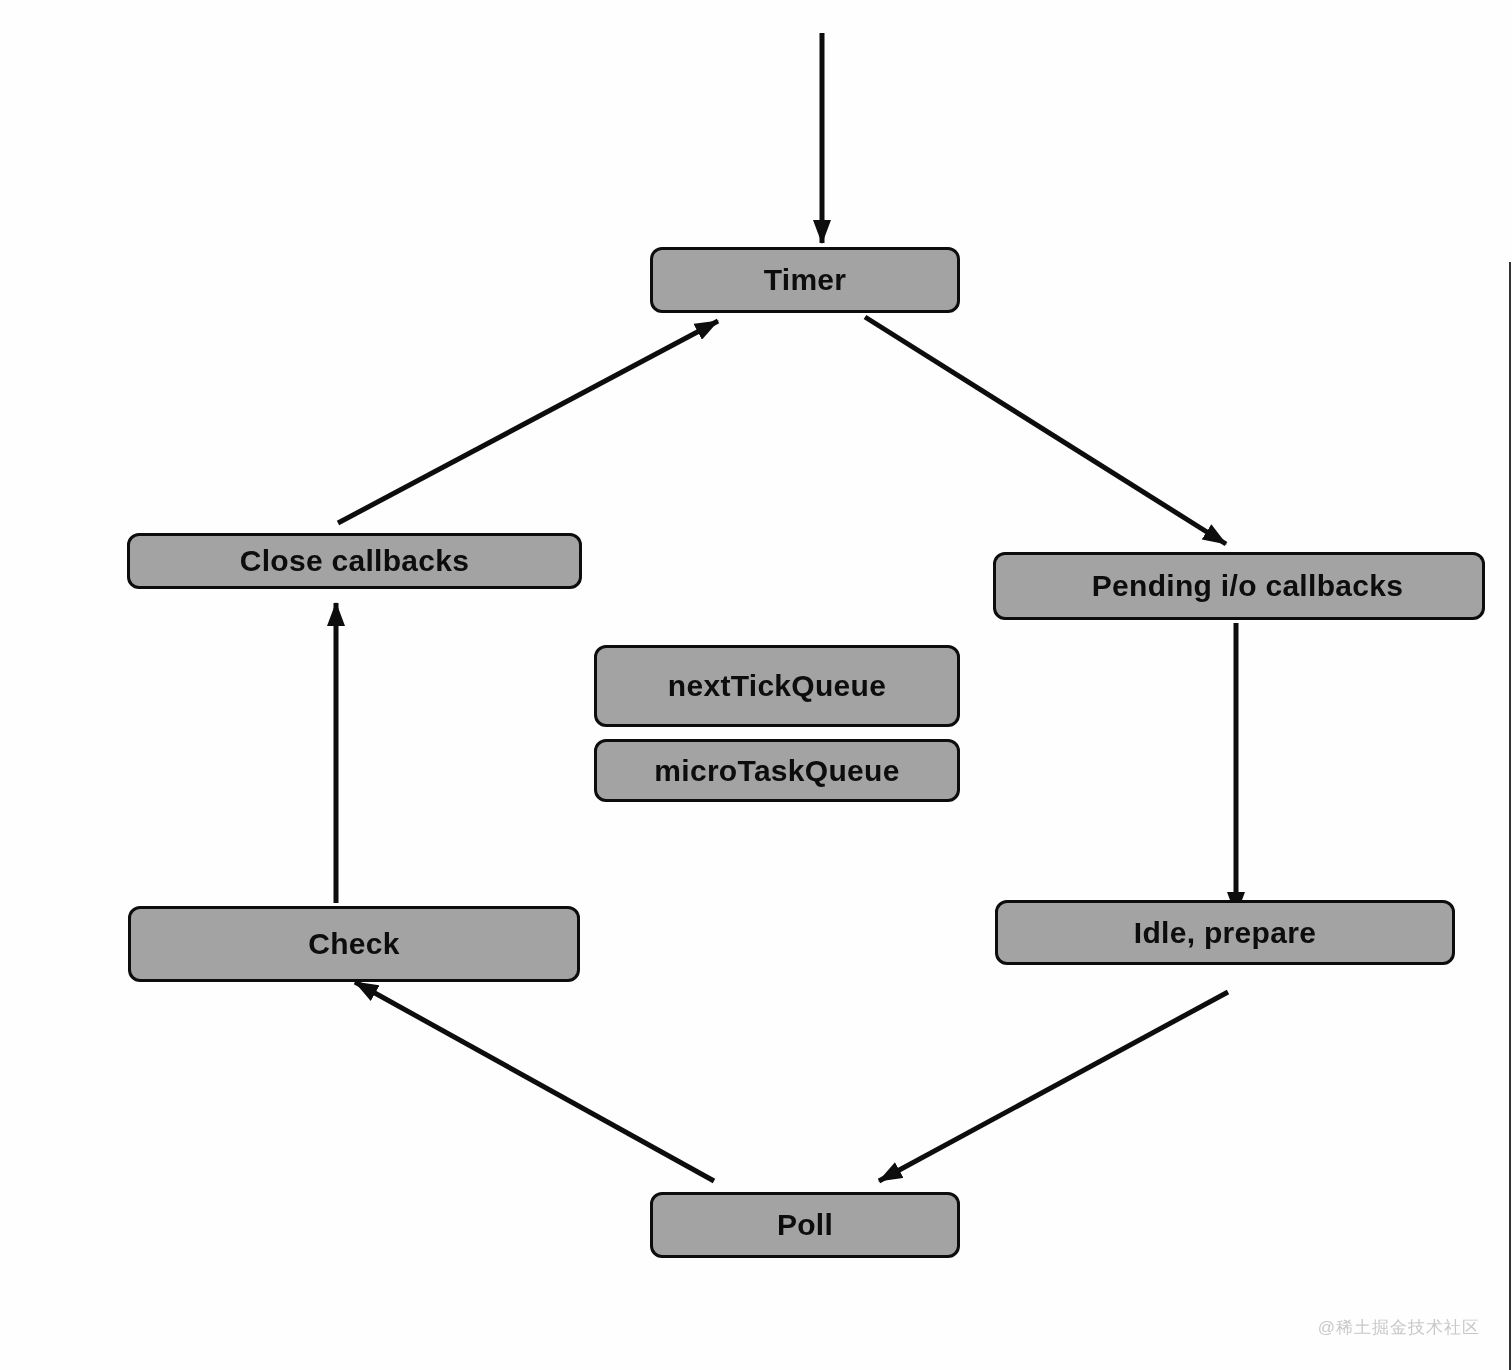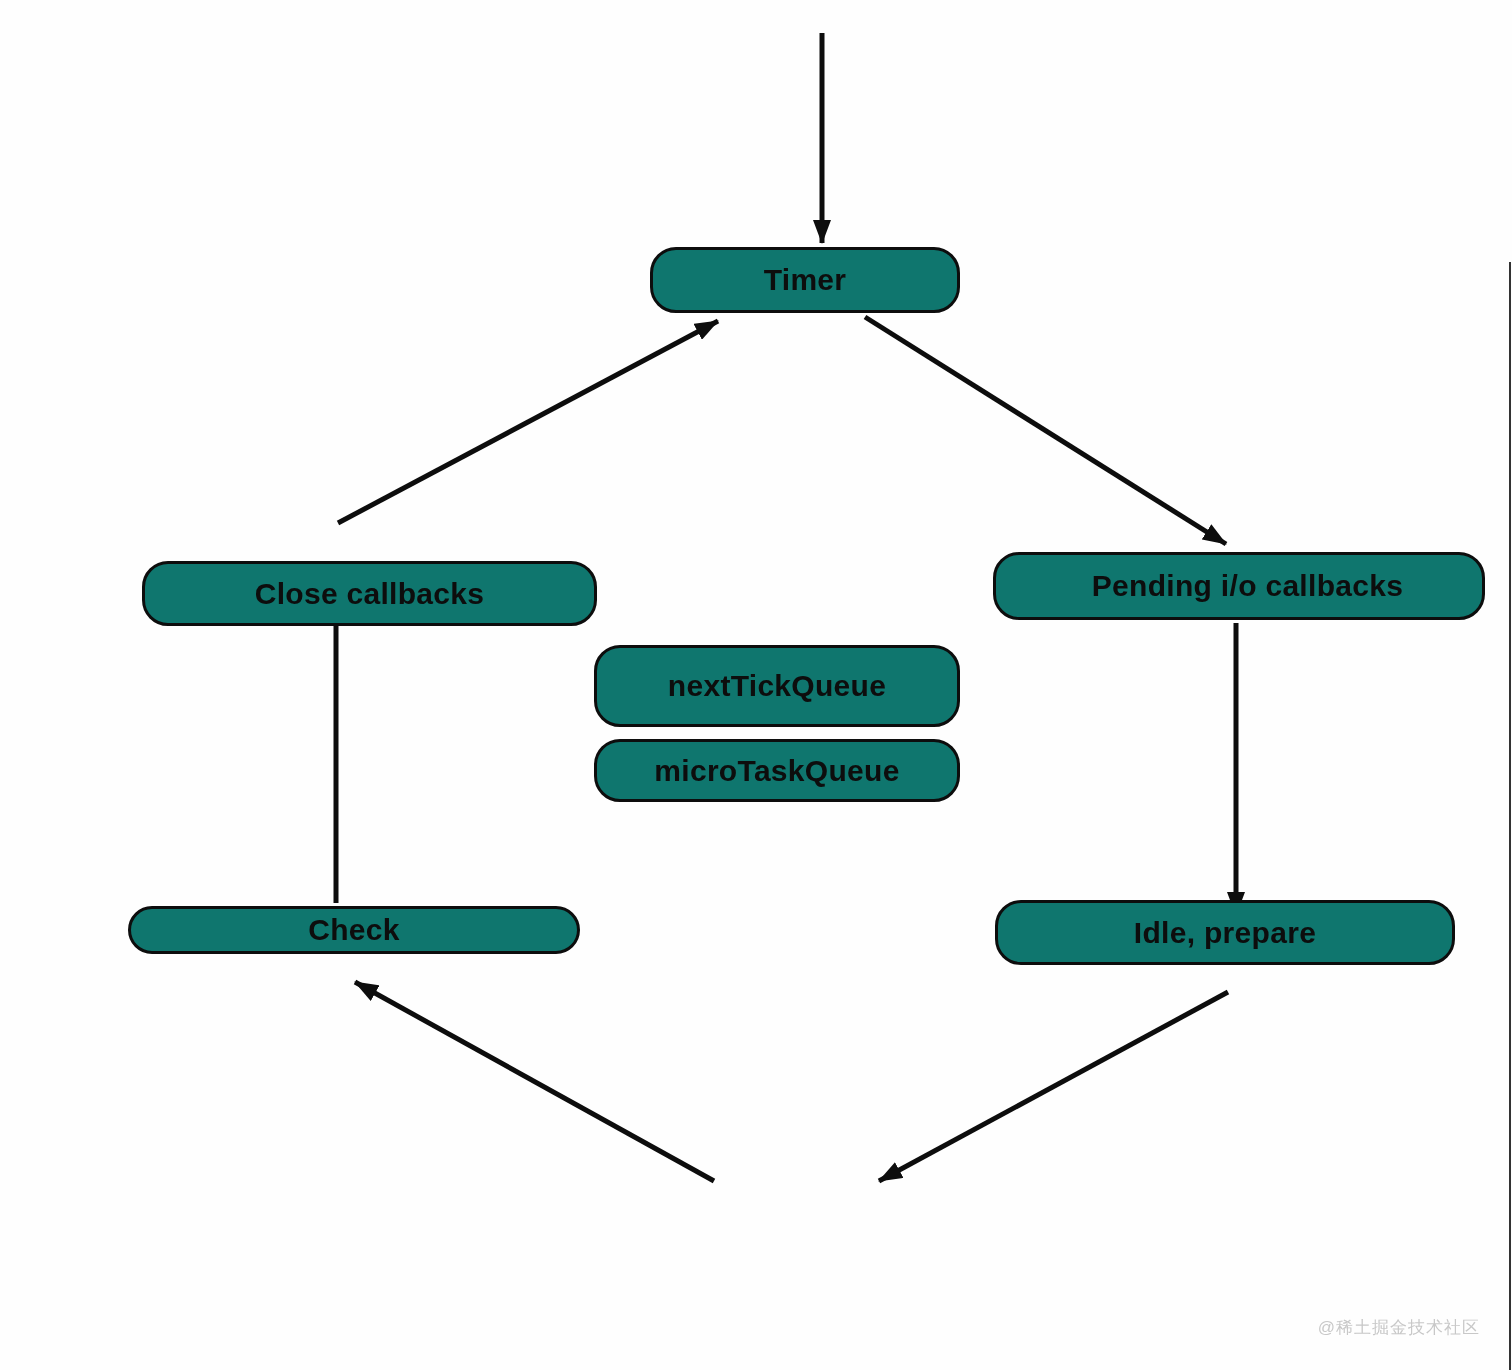--- a/index.html
+++ b/index.html
@@ -5,36 +5,36 @@
   html,body{margin:0;padding:0;}
   body{
     width:1512px;height:1370px;position:relative;overflow:hidden;
     background:#fefefe;
     font-family:"Liberation Sans", sans-serif;
   }
   .stage{position:absolute;inset:0;width:1512px;height:1370px;}
   .node{
     position:absolute;
     box-sizing:border-box;
-    background:#0f766e;
+    background:#a3a3a3;
     border:3px solid #0d0d0d;
-    border-radius:26px;
+    border-radius:12px;
     display:flex;align-items:center;justify-content:center;
     font-weight:bold;
     font-size:30px;
     color:#0d0d0d;
     letter-spacing:0.3px;
     white-space:nowrap;
   }
   #node-timer          {left:650px; top:247px;  width:310px; height:66px;}
-  #node-close-callbacks{left:142px; top:533px;  width:455px; height:65px;margin-top:28px;}
+  #node-close-callbacks{left:127px; top:533px;  width:455px; height:56px;}
   #node-pending-io     {left:993px; top:552px;  width:492px; height:68px;padding-left:17px;}
   #node-next-tick-queue{left:594px; top:645px;  width:366px; height:82px;}
   #node-micro-task-queue{left:594px;top:739px;  width:366px; height:63px;text-align:center;}
-  #node-check          {left:128px; top:906px;  width:452px; height:48px;}
+  #node-check          {left:128px; top:906px;  width:452px; height:76px;}
   #node-idle-prepare   {left:995px; top:900px;  width:460px; height:65px;}
   #node-poll           {left:650px; top:1192px; width:310px; height:66px;}
   svg.arrows{position:absolute;left:0;top:0;pointer-events:none;}
   .watermark{
     position:absolute;
     right:32px; top:1316px;
     font-size:17px;
     font-weight:normal;
     color:#c8c8c8;
     letter-spacing:1px;
@@ -71,17 +71,18 @@
   <div class="node" id="node-pending-io">Pending i/o callbacks</div>
 
   <div class="node" id="node-next-tick-queue">nextTickQueue</div>
 
   <div class="node" id="node-micro-task-queue">microTaskQueue</div>
 
   <div class="node" id="node-check">Check</div>
 
   <div class="node" id="node-idle-prepare">Idle, prepare</div>
 
+  <div class="node" id="node-poll">Poll</div>
 
   <div class="edge-line" id="right-edge-line"></div>
 
   <div class="watermark">@稀土掘金技术社区</div>
 </div>
 
 </body></html>

